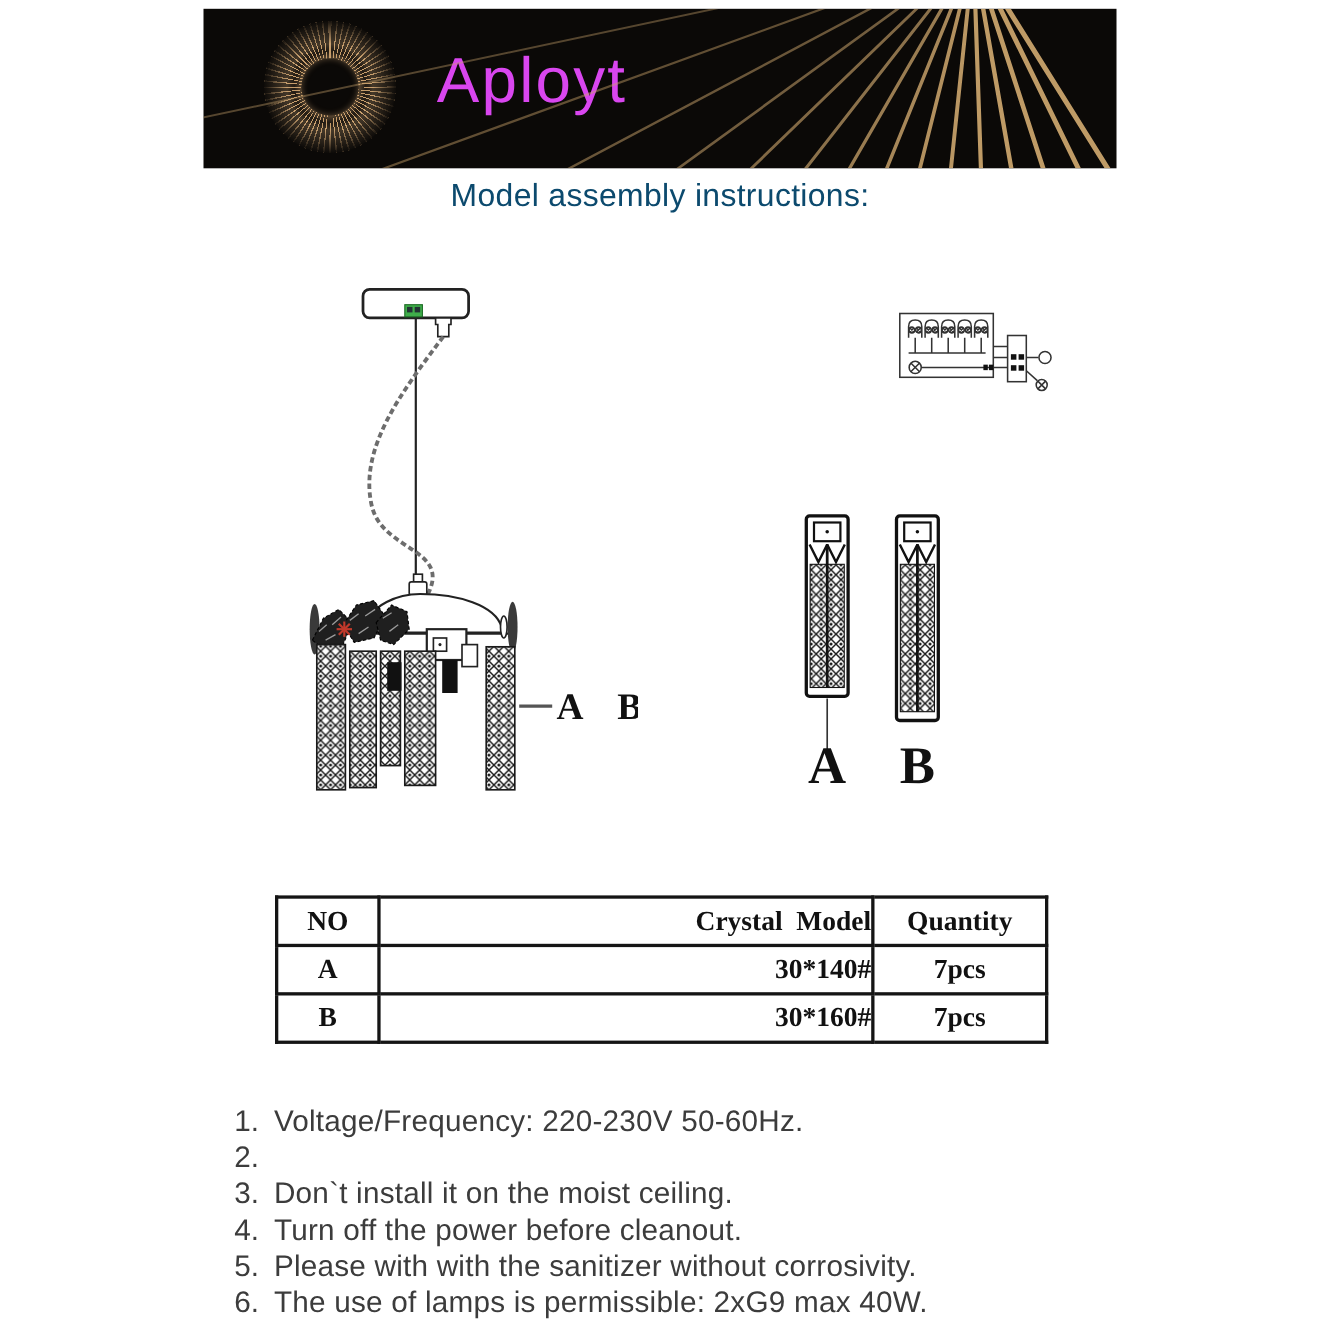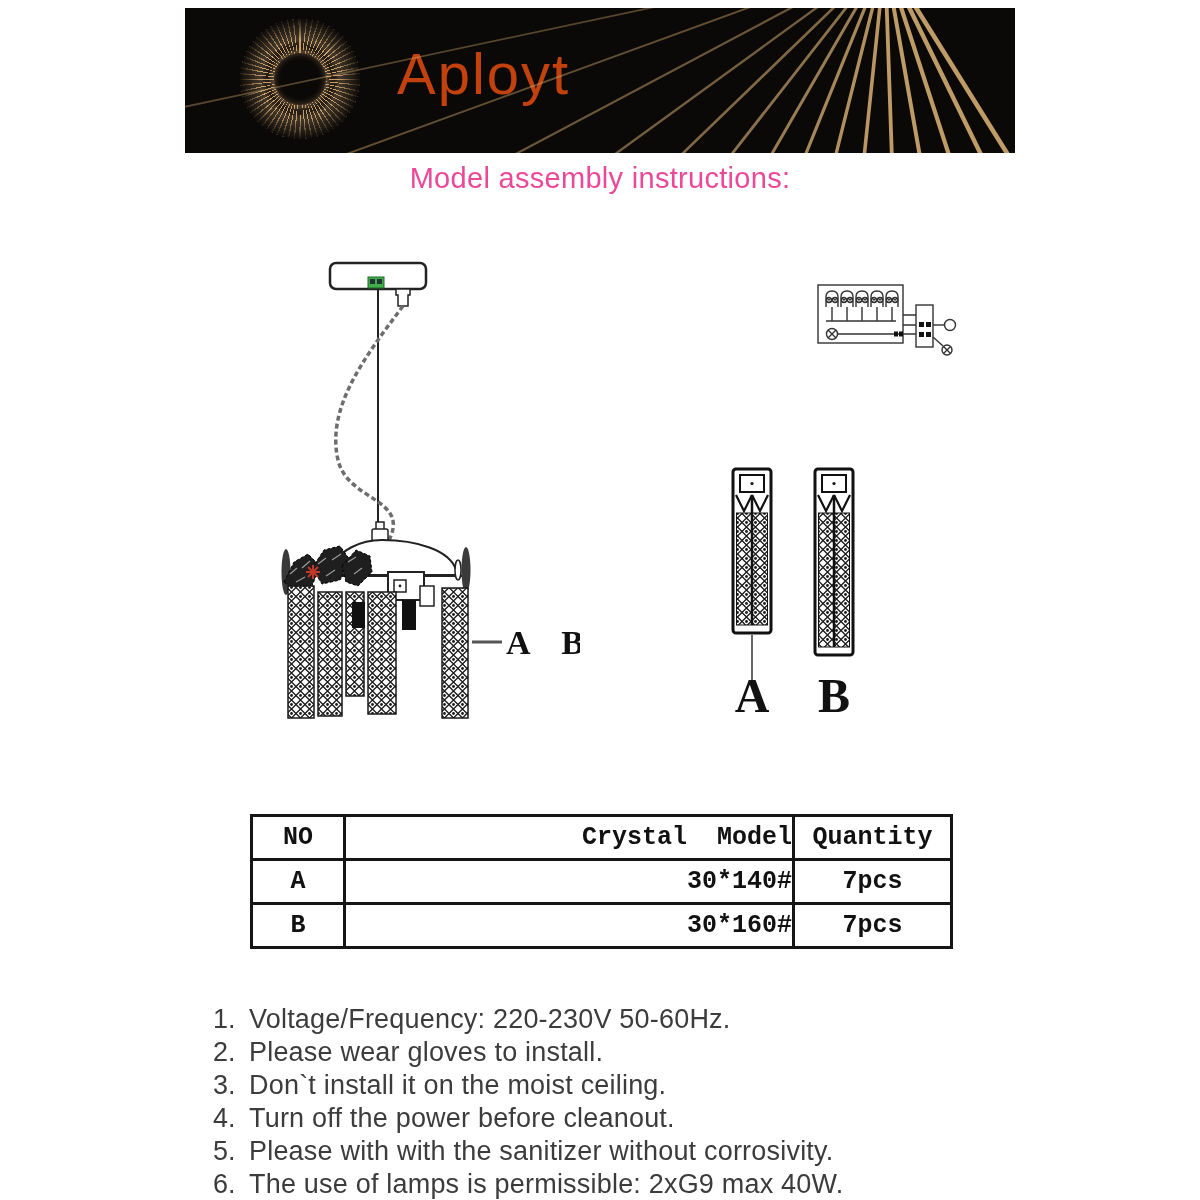--- a/index.html
+++ b/index.html
@@ -20,34 +20,34 @@
     content:"";position:absolute;inset:0;border-radius:50%;
     background:radial-gradient(circle, rgba(11,9,7,0) 38%, rgba(222,182,132,0.28) 46%, #0b0907 72%);
   }
   .sunburst::after{
     content:"";position:absolute;left:50%;top:50%;width:52px;height:52px;
     transform:translate(-50%,-50%);border-radius:50%;background:#0b0907;
     box-shadow:0 0 10px 3px rgba(216,173,122,0.55), inset 0 0 6px rgba(216,173,122,0.4);
   }
   .brand{
     position:absolute;left:212px;top:34px;font-size:58px;line-height:64px;
-    color:#c2410c;font-weight:300;letter-spacing:2px;
+    color:#d946ef;font-weight:300;letter-spacing:2px;
   }
   .rays{position:absolute;left:0;top:0;}
   
-  .title-block{position:absolute;left:0;top:162px;width:1200px;text-align:center;color:#ec4899;}
+  .title-block{position:absolute;left:0;top:162px;width:1200px;text-align:center;color:#0c4a6e;}
   .title-line{font-size:29px;line-height:33px;letter-spacing:0.3px;}
   
   .lamp-svg{position:absolute;left:260px;top:250px;}
   .wiring-svg{position:absolute;left:810px;top:275px;}
   .items-svg{position:absolute;left:715px;top:455px;}
   
   .parts-table{
     position:absolute;left:250px;top:814px;border-collapse:collapse;
-    font-family:Liberation Mono, monospace;font-weight:bold;font-size:25px;color:#111;
+    font-family:Liberation Serif, serif;font-weight:bold;font-size:25px;color:#111;
   }
   .parts-table th,.parts-table td{
     border:3px solid #151515;height:41px;padding:0;text-align:center;font-weight:bold;
   }
   .parts-table .c-no{width:90px;}
   .parts-table .c-model{width:430px;text-align:right;}
   .parts-table .c-qty{width:155px;}
   .parts-table th.c-model{white-space:pre;}
   .parts-table td.c-model{text-align:right;padding-left:16px;}
   
@@ -261,21 +261,20 @@
     </tbody>
   </table>
 
   <div class="instructions">
     <div class="inst">
       <span class="num">1.</span>
       <span class="txt">Voltage/Frequency: 220-230V 50-60Hz.</span>
     </div>
     <div class="inst">
       <span class="num">2.</span>
-      <span class="txt">Please wear gloves to install.</span>
     </div>
     <div class="inst">
       <span class="num">3.</span>
       <span class="txt">Don`t install it on the moist ceiling.</span>
     </div>
     <div class="inst">
       <span class="num">4.</span>
       <span class="txt">Turn off the power before cleanout.</span>
     </div>
     <div class="inst">

